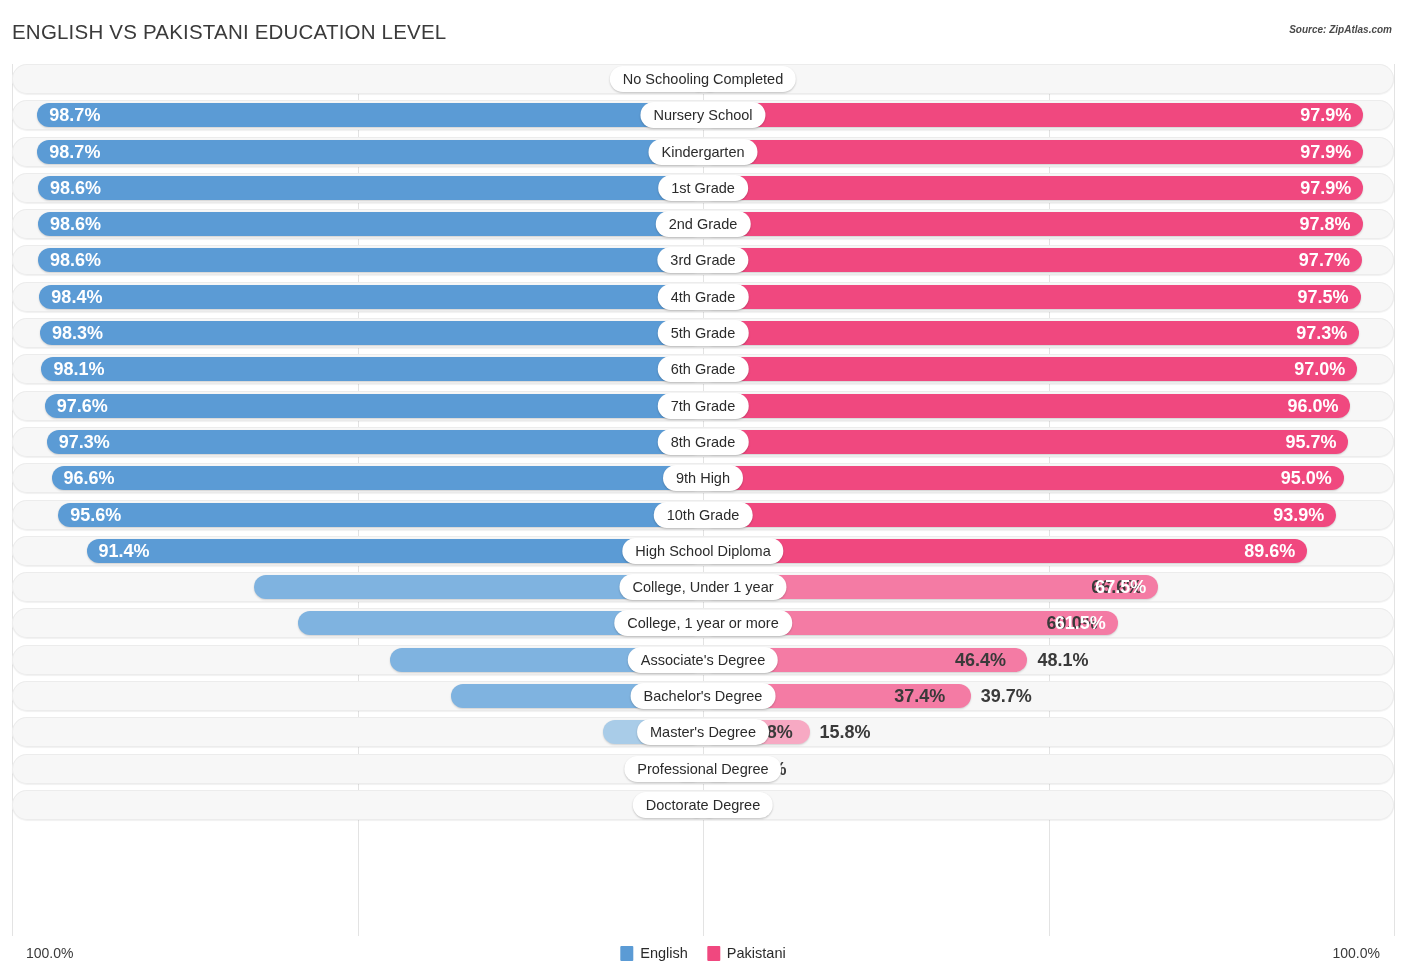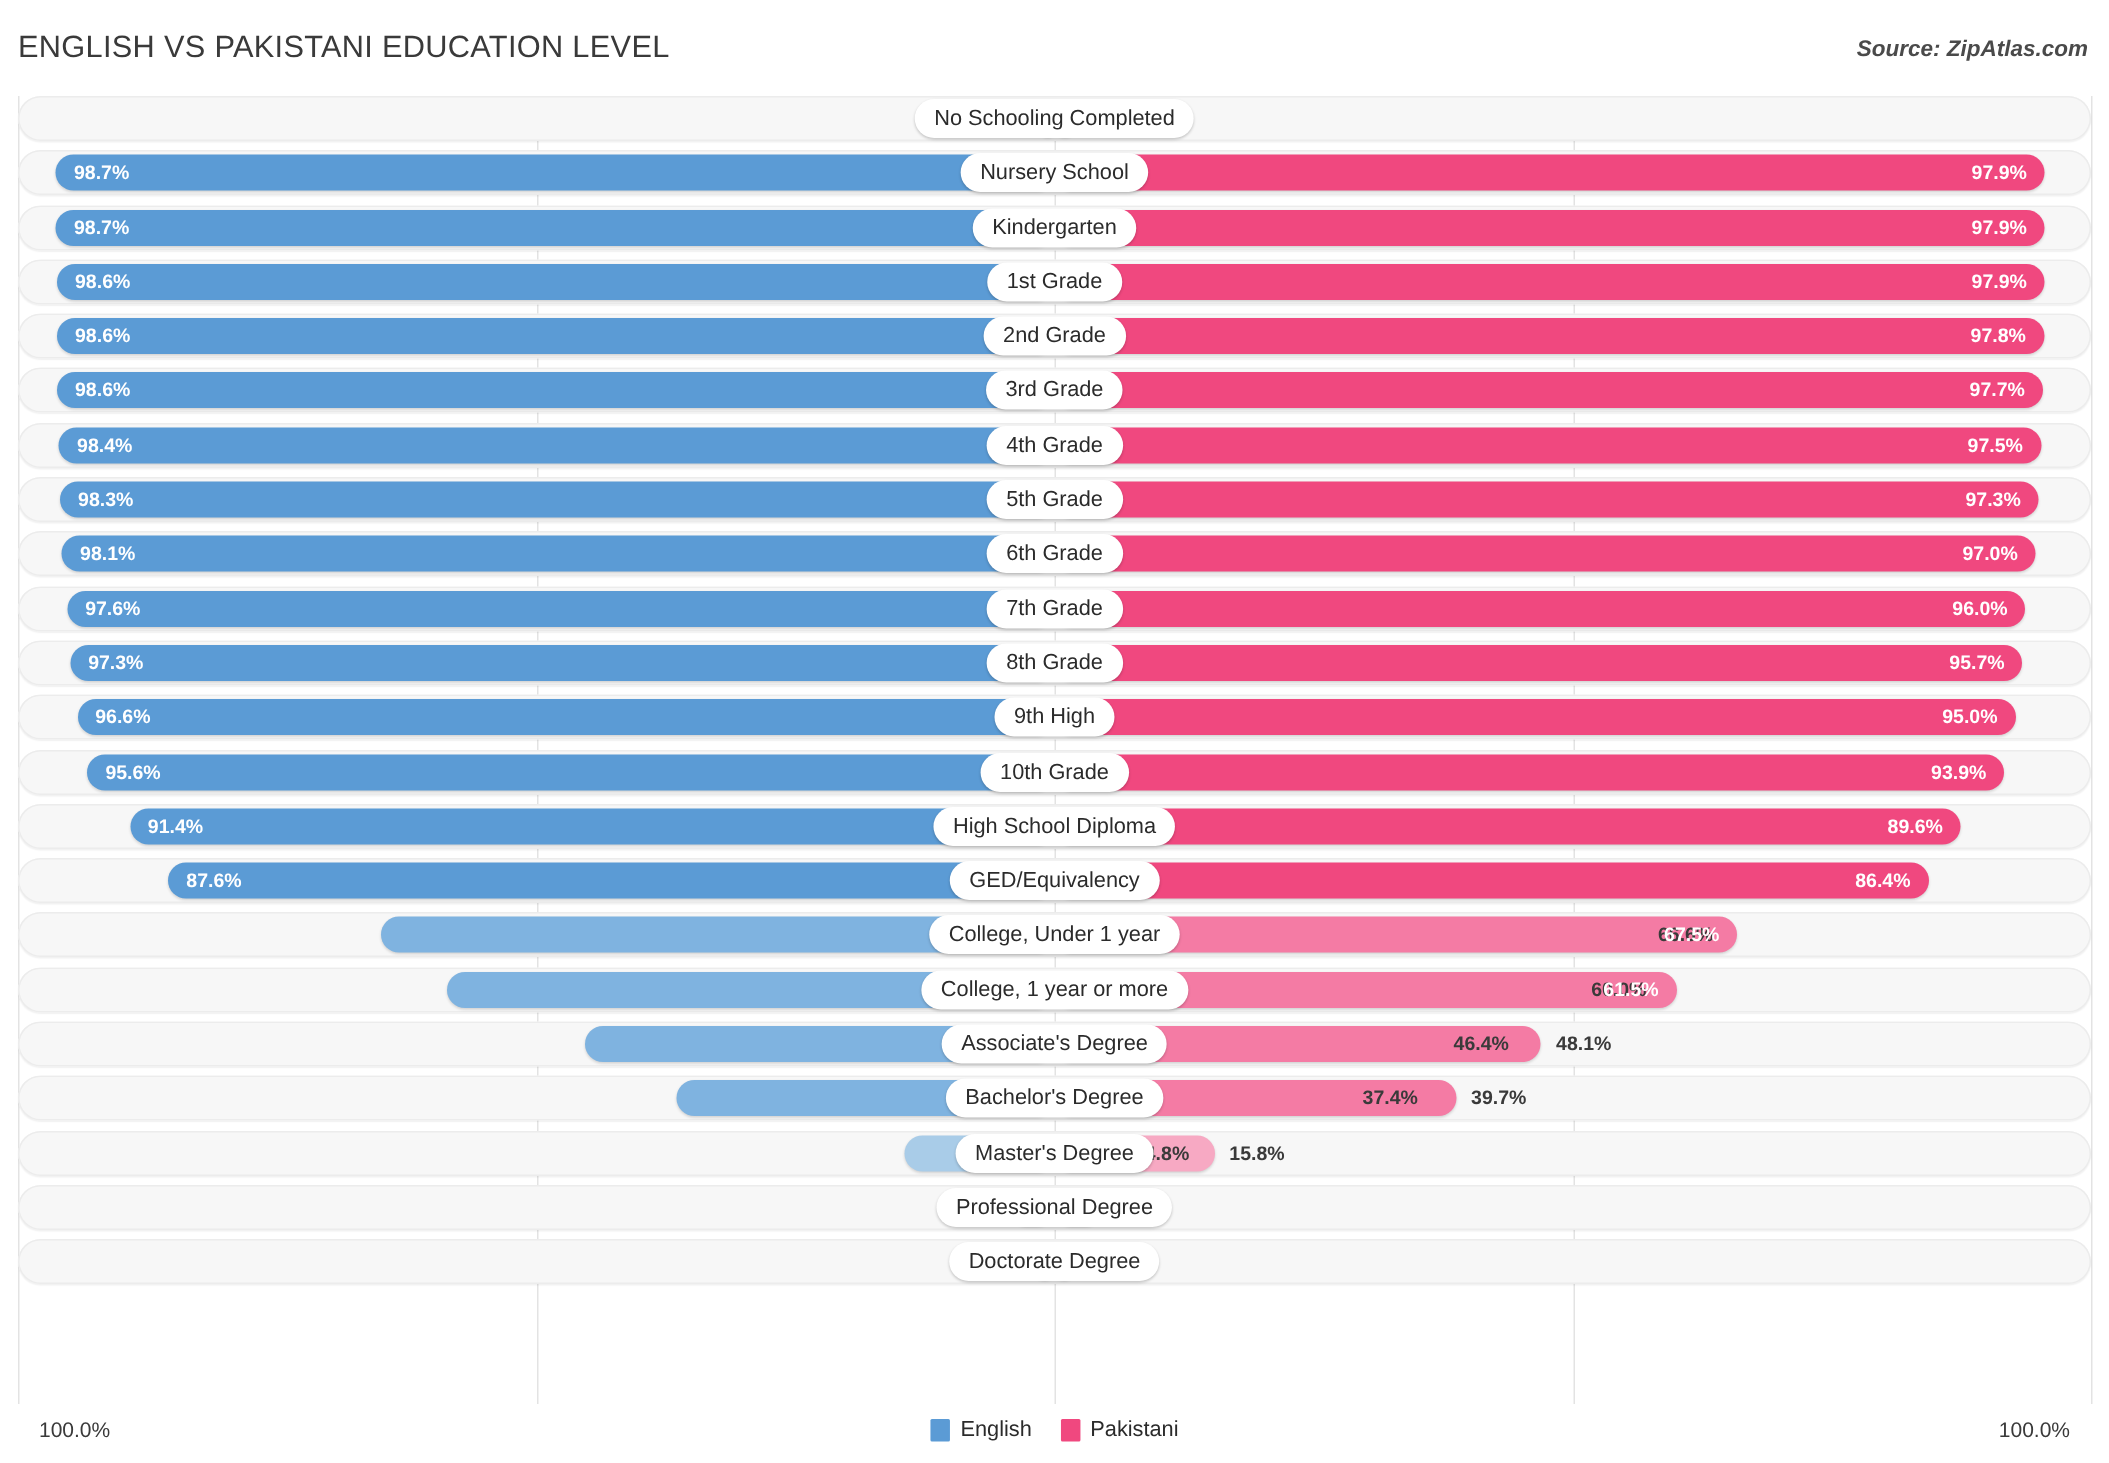--- a/index.html
+++ b/index.html
@@ -29,21 +29,21 @@
     font-size: 20.5px;
     letter-spacing: .2px;
     color: #3a3a3a;
     font-weight: 400;
     white-space: nowrap;
   }
   .source {
     position: absolute;
     right: 14px;
     top: 24px;
-    font-size: 15px;
+    font-size: 10px;
     font-style: italic;
     font-weight: bold;
     color: #4a4a4a;
     white-space: nowrap;
   }
 
   
   .plot {
     position: absolute;
     left: 12px;
@@ -95,21 +95,21 @@
   }
   .bar.left  { right: 50%; }
   .bar.right { left: 50%; }
 
   
   .val {
     position: absolute;
     top: 0;
     height: 30px;
     line-height: 30px;
-    font-size: 13px;
+    font-size: 18px;
     font-weight: bold;
     white-space: nowrap;
   }
   .val.inside  { color: #ffffff; }
   .val.outside { color: #3a3a3a; font-weight: bold; }
 
   .val.left-inside   { }
   .val.left-outside  { }
   .val.right-inside  { }
   .val.right-outside { }
@@ -309,29 +309,20 @@
           <div class="center-label">10th Grade</div>
         </div>
       </div>
       <div class="row">
         <div class="row-inner">
           <div class="bar left" style="width: 44.6032%; background: rgb(91, 155, 213);"></div>
           <div class="bar right" style="width: 43.7248%; background: rgb(240, 72, 127);"></div>
           <div class="val inside left-inside" style="left: calc(5.3968% + 12px);">91.4%</div>
           <div class="val inside right-inside" style="right: calc(6.2752% + 12px);">89.6%</div>
           <div class="center-label">High School Diploma</div>
-        </div>
-      </div>
-      <div class="row">
-        <div class="row-inner">
-          <div class="bar left" style="width: 42.7488%; background: rgb(91, 155, 213);"></div>
-          <div class="bar right" style="width: 42.1632%; background: rgb(240, 72, 127);"></div>
-          <div class="val inside left-inside" style="left: calc(7.2512% + 12px);">87.6%</div>
-          <div class="val inside right-inside" style="right: calc(7.8368% + 12px);">86.4%</div>
-          <div class="center-label">GED/Equivalency</div>
         </div>
       </div>
       <div class="row">
         <div class="row-inner">
           <div class="bar left" style="width: 32.5008%; background: rgb(127, 179, 224);"></div>
           <div class="bar right" style="width: 32.94%; background: rgb(244, 123, 164);"></div>
           <div class="val outside left-outside" style="right: calc(17.4992% + 10px);">66.6%</div>
           <div class="val inside right-inside" style="right: calc(17.06% + 12px);">67.5%</div>
           <div class="center-label">College, Under 1 year</div>
         </div>

